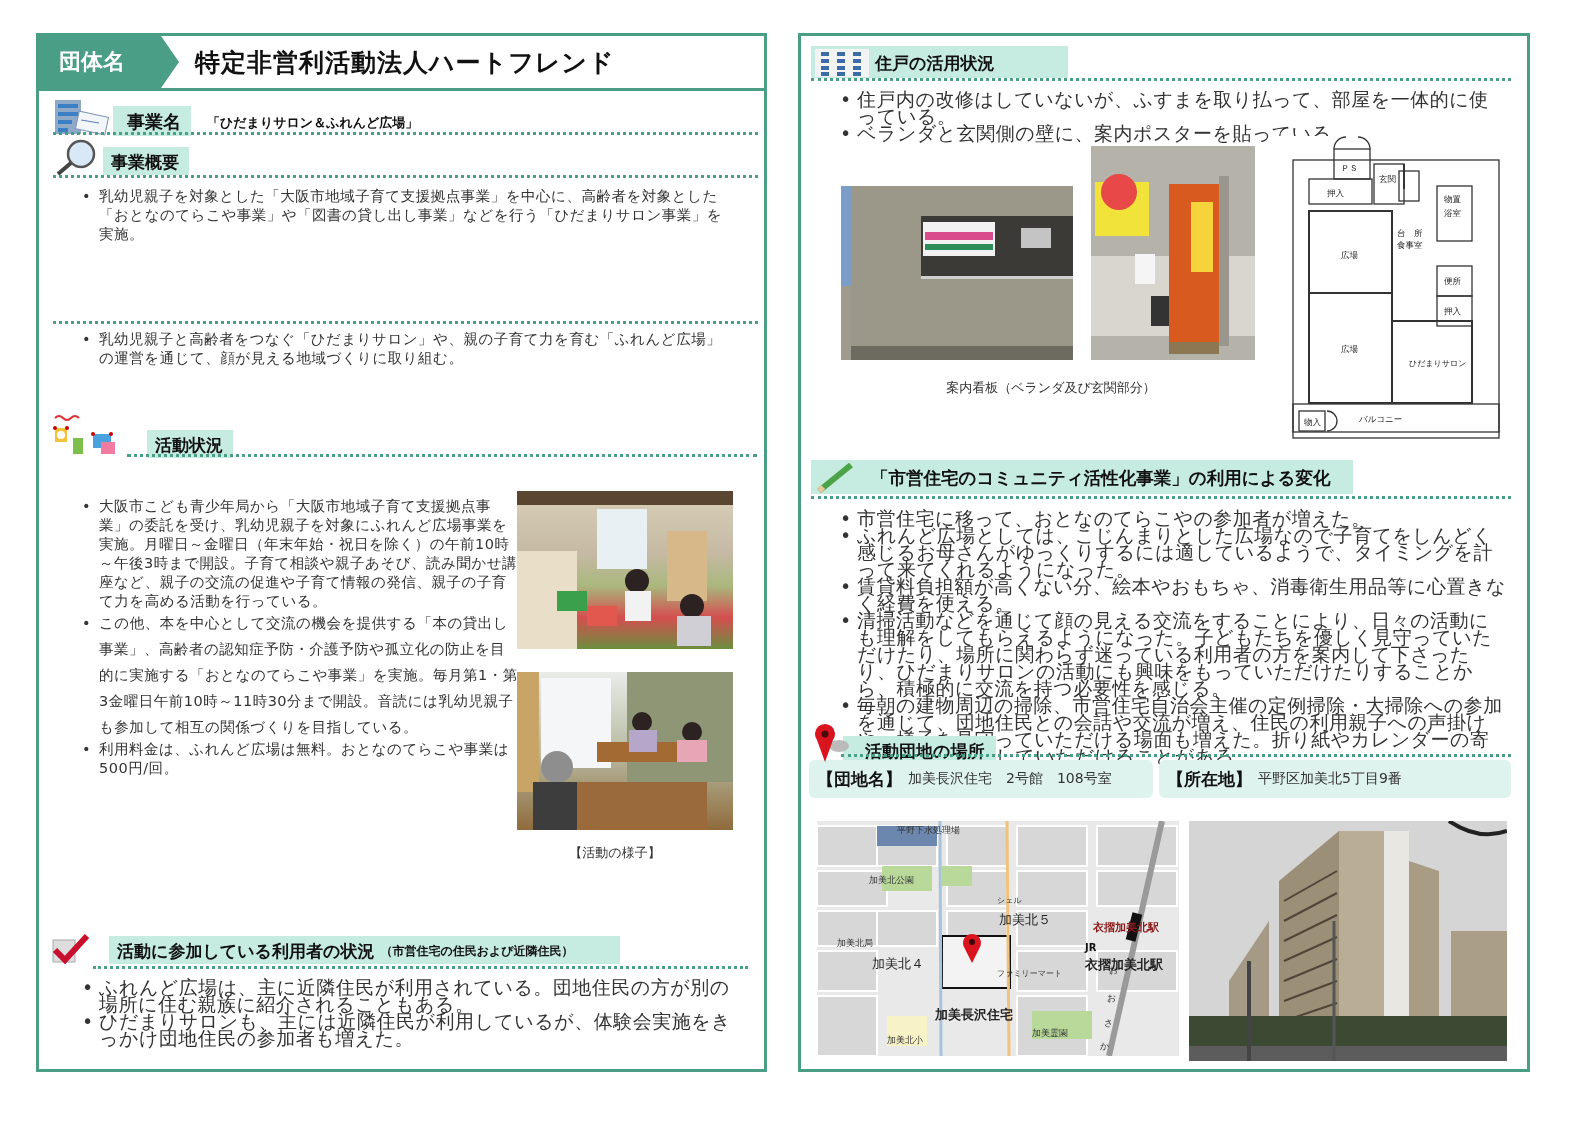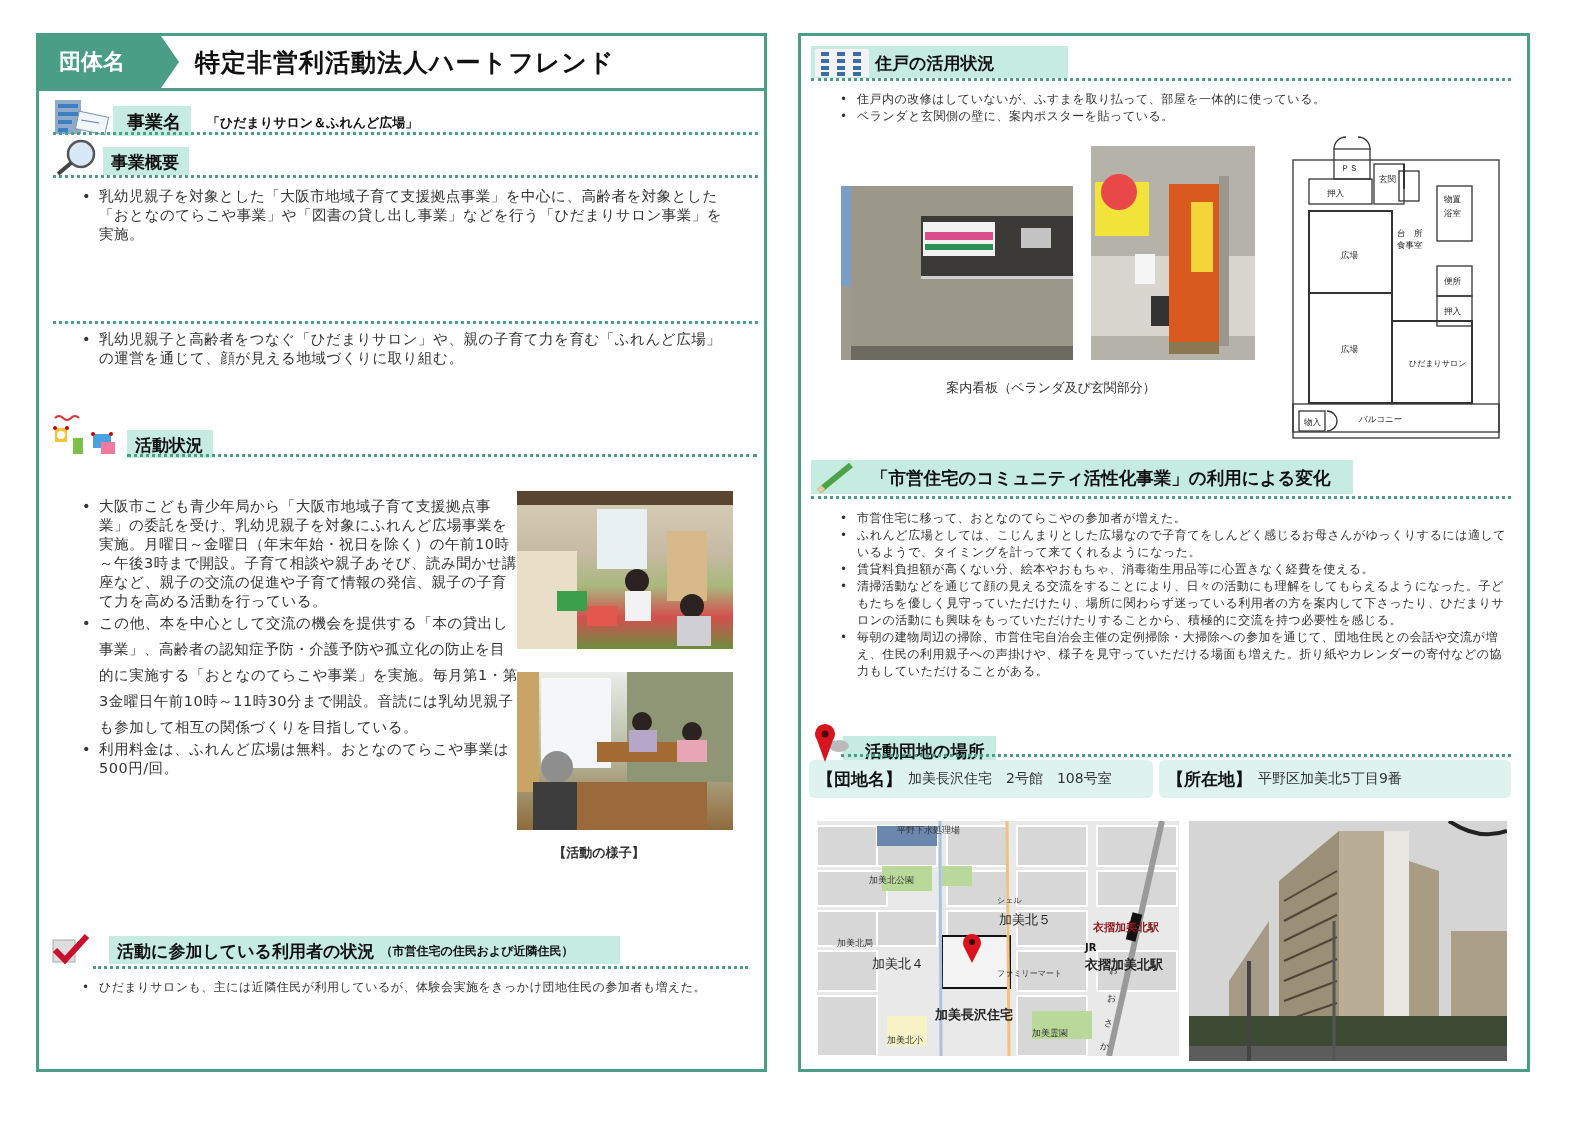--- a/index.html
+++ b/index.html
@@ -43,21 +43,21 @@
   }
   .sec-label {
     background: #c6ebe0; font-size: 17px; font-weight: bold; color: #111;
     padding: 4px 10px 2px 8px; height: 28px; display: flex; align-items: center;
   }
   .sec-label .sub { font-size: 12px; font-weight: bold; margin-left: 6px; }
   .icon-box { display: inline-block; position: relative; }
 
   ul.bullets { list-style: none; position: absolute; }
   ul.bullets li {
-    position: relative; padding-left: 20px; font-size: 12px; line-height: 17px;
+    position: relative; padding-left: 20px; font-size: 19px; line-height: 17px;
     color: #333; letter-spacing: 0.5px;
   }
   ul.bullets li::before {
     content: "•"; position: absolute; left: 3px; top: 0; color: #333;
   }
   ul.big li { font-size: 14.5px; line-height: 18.8px; }
 
   .photo { position: absolute; overflow: hidden; }
   .caption { position: absolute; font-size: 13px; color: #333; text-align: center; }
 
@@ -107,21 +107,21 @@
   <div class="sec-line" style="left:14px; top:139px; width:705px;"></div>
   <ul class="bullets big" style="left:40px; top:151px; width:650px;">
     <li>乳幼児親子を対象とした「大阪市地域子育て支援拠点事業」を中心に、高齢者を対象とした「おとなのてらこや事業」や「図書の貸し出し事業」などを行う「ひだまりサロン事業」を実施。</li>
   </ul>
 
   <div class="sec-line" style="left:14px; top:285px; width:705px;"></div>
   <ul class="bullets big" style="left:40px; top:294px; width:650px;">
     <li>乳幼児親子と高齢者をつなぐ「ひだまりサロン」や、親の子育て力を育む「ふれんど広場」の運営を通じて、顔が見える地域づくりに取り組む。</li>
   </ul>
 
-  <div class="sec" style="left:14px; top:378px;">
+  <div class="sec" style="left:14px; top:378px;gap:20px;">
     <span class="icon-box" style="width:70px;height:44px;">
       <svg width="70" height="44" viewBox="0 0 70 44">
         <path d="M2 4 q4 -4 8 0 q4 4 8 0 q4 -4 8 0" stroke="#d33" stroke-width="2" fill="none"></path>
         <rect x="2" y="14" width="12" height="14" fill="#f5c33b"></rect>
         <circle cx="8" cy="21" r="4" fill="#fff"></circle>
         <rect x="20" y="24" width="10" height="16" fill="#7cc04b"></rect>
         <rect x="40" y="20" width="18" height="14" fill="#4aa3df"></rect>
         <rect x="48" y="28" width="14" height="12" fill="#f07aa0"></rect>
         <circle cx="2" cy="14" r="2" fill="#c00"></circle>
           <circle cx="14" cy="14" r="2" fill="#c00"></circle>
@@ -161,36 +161,37 @@
       <rect x="80" y="70" width="110" height="20" fill="#a36a33"></rect>
       <rect x="30" y="110" width="160" height="48" fill="#9b6a3a"></rect>
       <circle cx="125" cy="50" r="10" fill="#2c2222"></circle>
       <rect x="112" y="58" width="28" height="22" fill="#b6a6c9"></rect>
       <circle cx="175" cy="60" r="10" fill="#2c2222"></circle>
       <rect x="160" y="68" width="30" height="22" fill="#e7a6b6"></rect>
       <circle cx="40" cy="95" r="16" fill="#8e8e8e"></circle>
       <rect x="16" y="110" width="44" height="48" fill="#3d3d3d"></rect>
     </svg>
   </div>
-  <div class="caption" style="left:452px; top:808px; width:216px;font-weight:bold;">【活動の様子】</div>
+  <div class="caption" style="left:468px; top:808px; width:216px;">【活動の様子】</div>
 
   <div class="sec" style="left:12px; top:898px;">
     <span class="icon-box" style="width:40px;height:30px;">
       <svg width="40" height="30" viewBox="0 0 40 30">
         <rect x="2" y="6" width="22" height="22" fill="#ddd" stroke="#aaa"></rect>
         <path d="M4 16 L14 26 L36 2" stroke="#c8102e" stroke-width="6" fill="none"></path>
       </svg>
     </span>
     <span class="sec-label" style="margin-left:18px; padding-right:46px;">
       <span>活動に参加している利用者の状況</span>
       <span class="sub">（市営住宅の住民および近隣住民）</span>
     </span>
   </div>
   <div class="sec-line" style="left:54px; top:930px; width:655px;"></div>
   <ul class="bullets" style="left:40px; top:943px; width:670px;">
+    <li>ふれんど広場は、主に近隣住民が利用されている。団地住民の方が別の場所に住む親族に紹介されることもある。</li>
     <li>ひだまりサロンも、主には近隣住民が利用しているが、体験会実施をきっかけ団地住民の参加者も増えた。</li>
   </ul>
 </div>
 
 <div id="right-panel" class="panel">
 
   <div class="sec" style="left:10px; top:10px;">
     <span class="sec-label" style="height:32px; padding-left:4px; padding-right:74px;">
       <span class="icon-box" style="width:54px;height:28px; margin-right:6px;">
         <svg width="54" height="28" viewBox="0 0 54 28">

